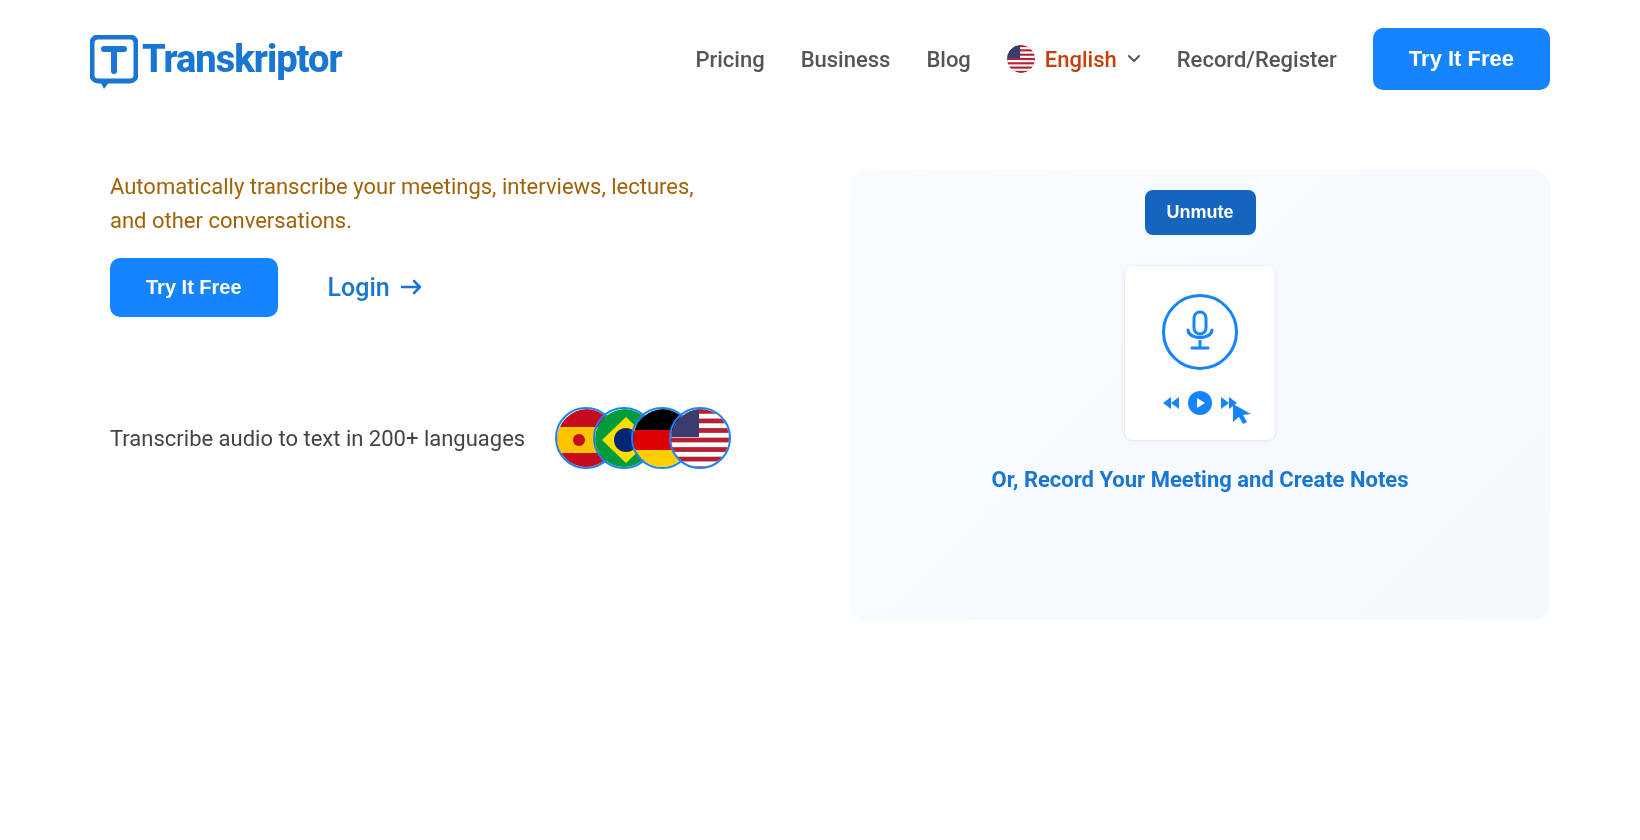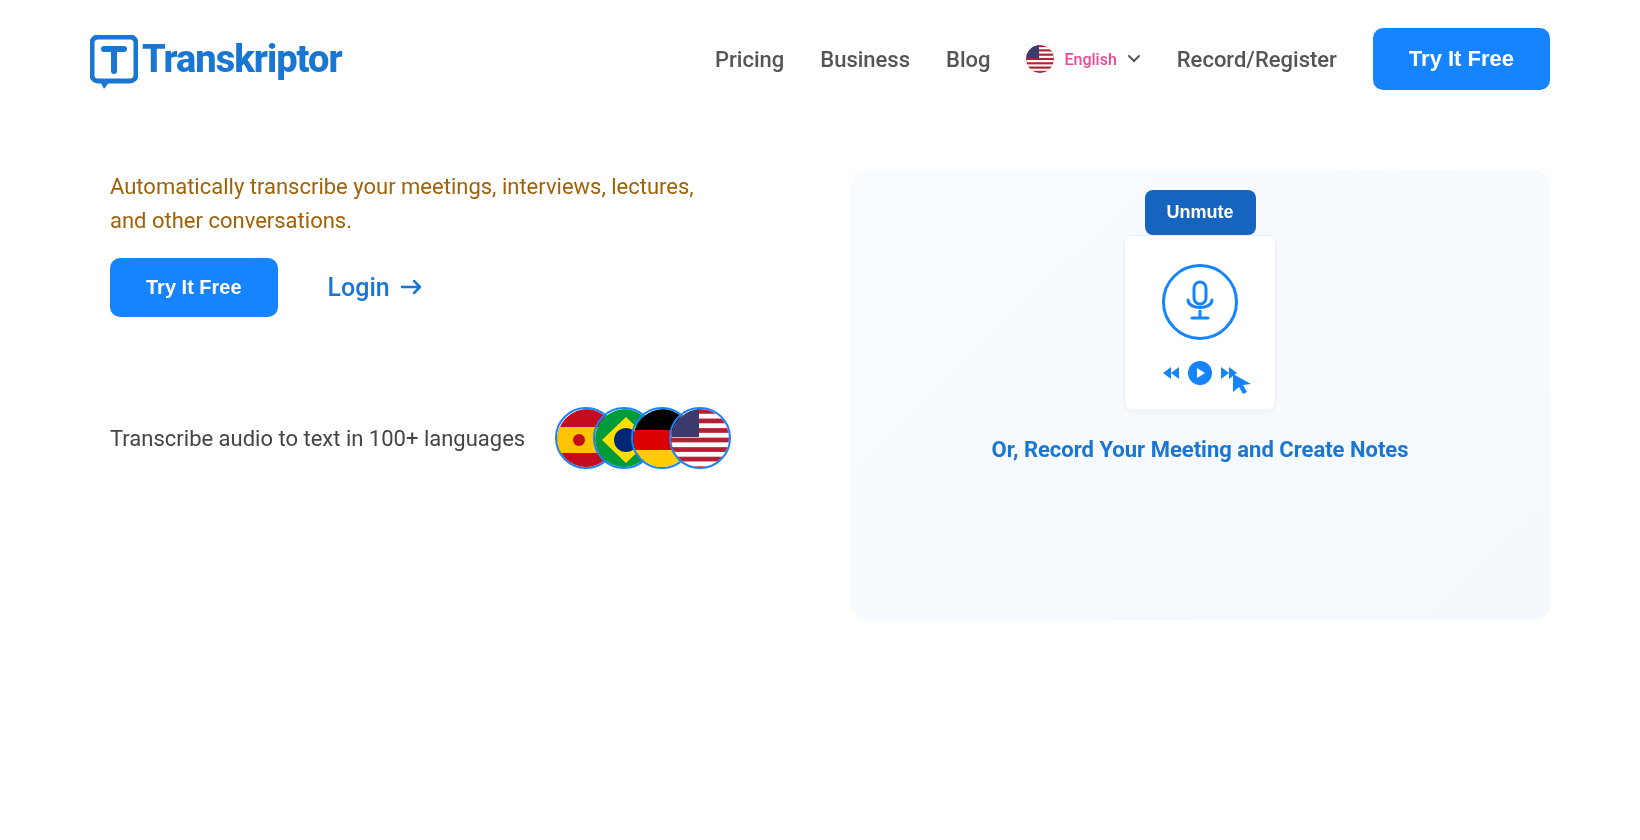--- a/index.html
+++ b/index.html
@@ -5,38 +5,38 @@
 * { margin: 0; padding: 0; box-sizing: border-box; }
 body { font-family: -apple-system, BlinkMacSystemFont, 'Segoe UI', Roboto, sans-serif; background: #fff; width: 1640px; height: 840px; overflow: hidden; }
 .header { display: flex; align-items: center; justify-content: space-between; padding: 28px 90px 20px 90px; }
 .logo { display: flex; align-items: center; gap: 4px; }
 .logo-icon { width: 48px; height: 48px; position: relative; }
 .logo-text { font-size: 38px; font-weight: 800; color: #1976d2; letter-spacing: -1px; }
 .nav { display: flex; align-items: center; gap: 36px; }
 .nav-link { color: #555; font-size: 22px; font-weight: 500; text-decoration: none; cursor: pointer; }
 .lang-selector { display: flex; align-items: center; gap: 10px; cursor: pointer; }
 .flag-circle { width: 28px; height: 28px; border-radius: 50%; overflow: hidden; display: inline-block; }
-.lang-text { color: #ec4899; font-size: 16px; font-weight: 500; }
+.lang-text { color: #c2410c; font-size: 22px; font-weight: 500; }
 .chevron { color: #555; }
 .cta-button { background: #1683ff; color: #fff; border: none; padding: 18px 36px; border-radius: 10px; font-size: 22px; font-weight: 600; cursor: pointer; }
 .hero { display: flex; padding: 60px 90px 0 110px; gap: 40px; }
 .hero-left { flex: 0 0 700px; }
 .hero-title { font-size: 70px; font-weight: 800; color: #4a4a4a; line-height: 1.05; margin-bottom: 40px; letter-spacing: -2px; }
 .hero-desc { font-size: 22px; color: #a16207; line-height: 1.55; margin-bottom: 20px; max-width: 600px; }
 .hero-subdesc { font-size: 22px; color: #555; margin-bottom: 40px; }
 .hero-buttons { display: flex; align-items: center; gap: 50px; margin-bottom: 90px; }
 .btn-primary { background: #1683ff; color: #fff; border: none; padding: 18px 36px; border-radius: 10px; font-size: 20px; font-weight: 600; cursor: pointer; }
 .btn-link { color: #1976d2; font-size: 25px; font-weight: 500; text-decoration: none; display: flex; align-items: center; gap: 10px; cursor: pointer; }
 .lang-row { display: flex; align-items: center; gap: 30px; }
 .lang-row-text { font-size: 22px; color: #444; }
 .flag-stack { display: flex; }
 .flag-stack .flag-item { width: 62px; height: 62px; border-radius: 50%; border: 2px solid #1683ff; overflow: hidden; margin-left: -24px; }
 .flag-stack .flag-item:first-child { margin-left: 0; }
 .hero-right { flex: 1; background: linear-gradient(135deg, #f8fbff 0%, #f5f9fe 100%); border-radius: 16px; padding: 20px 30px 30px 30px; display: flex; flex-direction: column; align-items: center; min-height: 450px; position: relative; }
-.unmute-btn { background: #1565c0; color: #fff; border: none; padding: 12px 22px; border-radius: 8px; font-size: 18px; font-weight: 600; cursor: pointer; align-self: center; }
+.unmute-btn { background: #1565c0; color: #fff; border: none; padding: 12px 22px; border-radius: 8px; font-size: 18px; font-weight: 600; cursor: pointer; margin-bottom: 30px; align-self: center; }
 .mic-card { background: #fff; border: 1px solid #e5eef9; border-radius: 8px; padding: 28px 36px 20px 36px; display: flex; flex-direction: column; align-items: center; gap: 20px; box-shadow: 0 1px 4px rgba(0,0,0,0.03); }
 .mic-circle { width: 76px; height: 76px; border: 3px solid #1683ff; border-radius: 50%; display: flex; align-items: center; justify-content: center; }
 .player-controls { display: flex; align-items: center; gap: 6px; position: relative; }
 .cta-text { color: #1976d2; font-size: 22px; font-weight: 700; margin-top: 26px; text-align: center; }
 .cursor-arrow { position: absolute; bottom: -10px; right: -14px; }
 </style>
 </head>
 <body>
 
 <header class="header">
@@ -92,21 +92,21 @@
       <a class="btn-link">
         <span>Login</span>
         <span>
           <svg width="24" height="18" viewBox="0 0 24 18">
               <path d="M2 9 H20 M14 3 L20 9 L14 15" stroke="#1976d2" stroke-width="2.5" fill="none" stroke-linecap="round" stroke-linejoin="round"></path>
             </svg>
         </span>
       </a>
     </div>
     <div class="lang-row">
-      <span class="lang-row-text">Transcribe audio to text in 100+ languages</span>
+      <span class="lang-row-text">Transcribe audio to text in 200+ languages</span>
       <div class="flag-stack">
         <span class="flag-item">
           <svg width="62" height="62" viewBox="0 0 62 62">
               <clipPath id="f1">
                 <circle cx="31" cy="31" r="31"></circle>
               </clipPath>
               <g clip-path="url(#f1)">
                 <rect width="62" height="62" fill="#c60b1e"></rect>
                 <rect y="18" width="62" height="26" fill="#ffc400"></rect>
                 <circle cx="22" cy="31" r="6" fill="#c60b1e"></circle>

